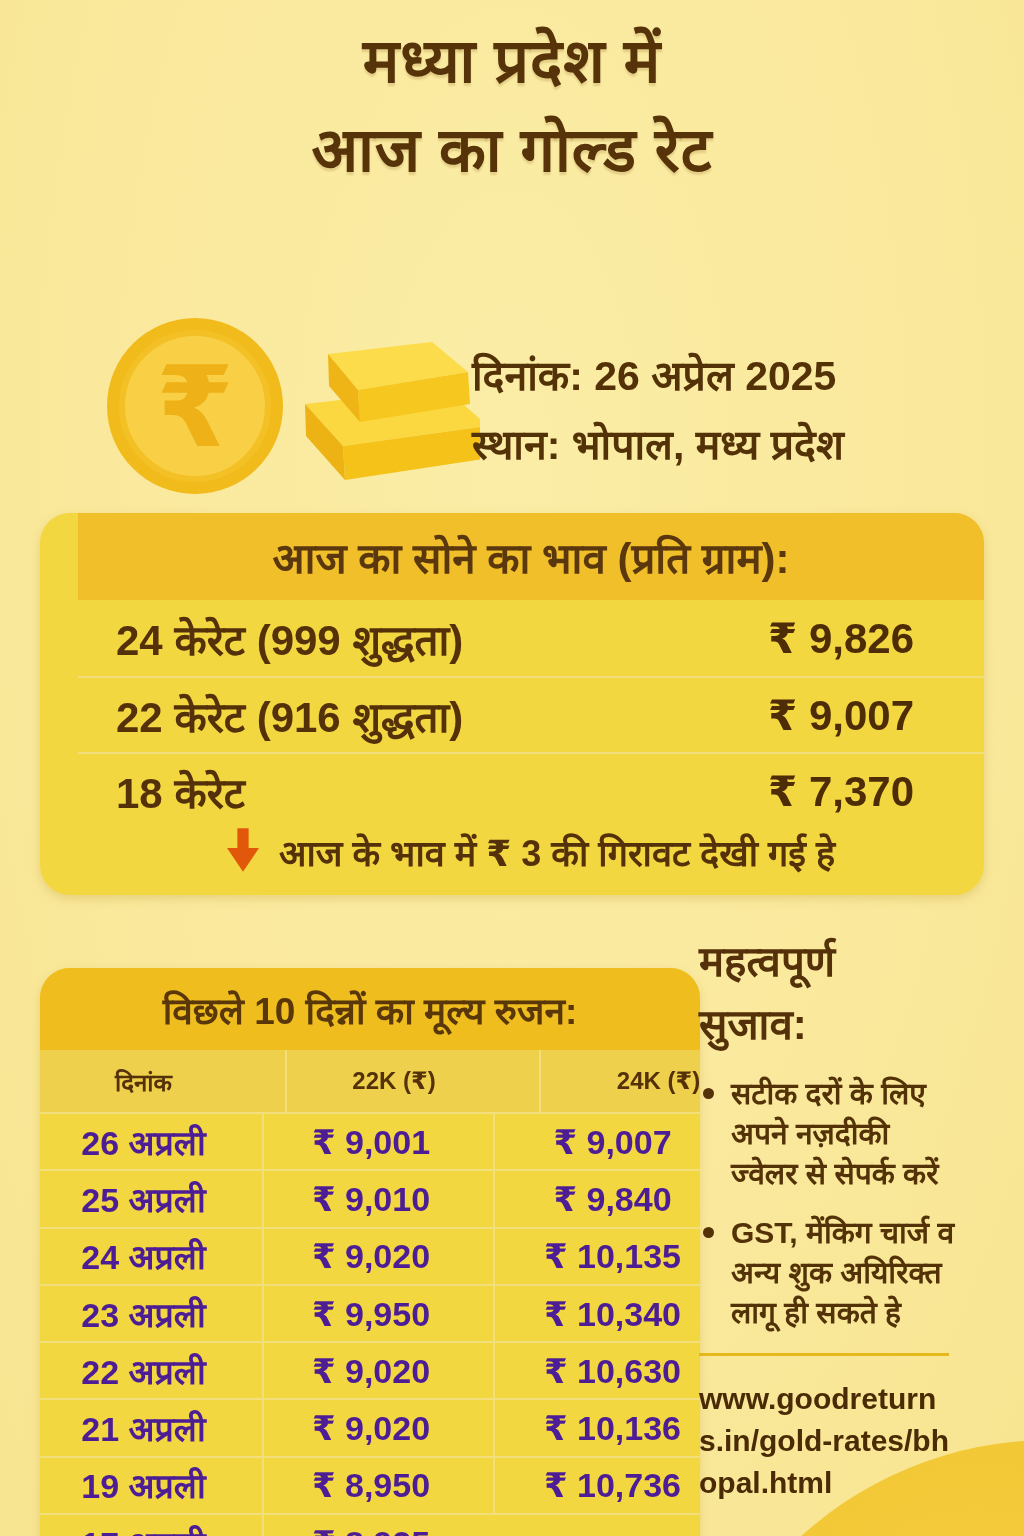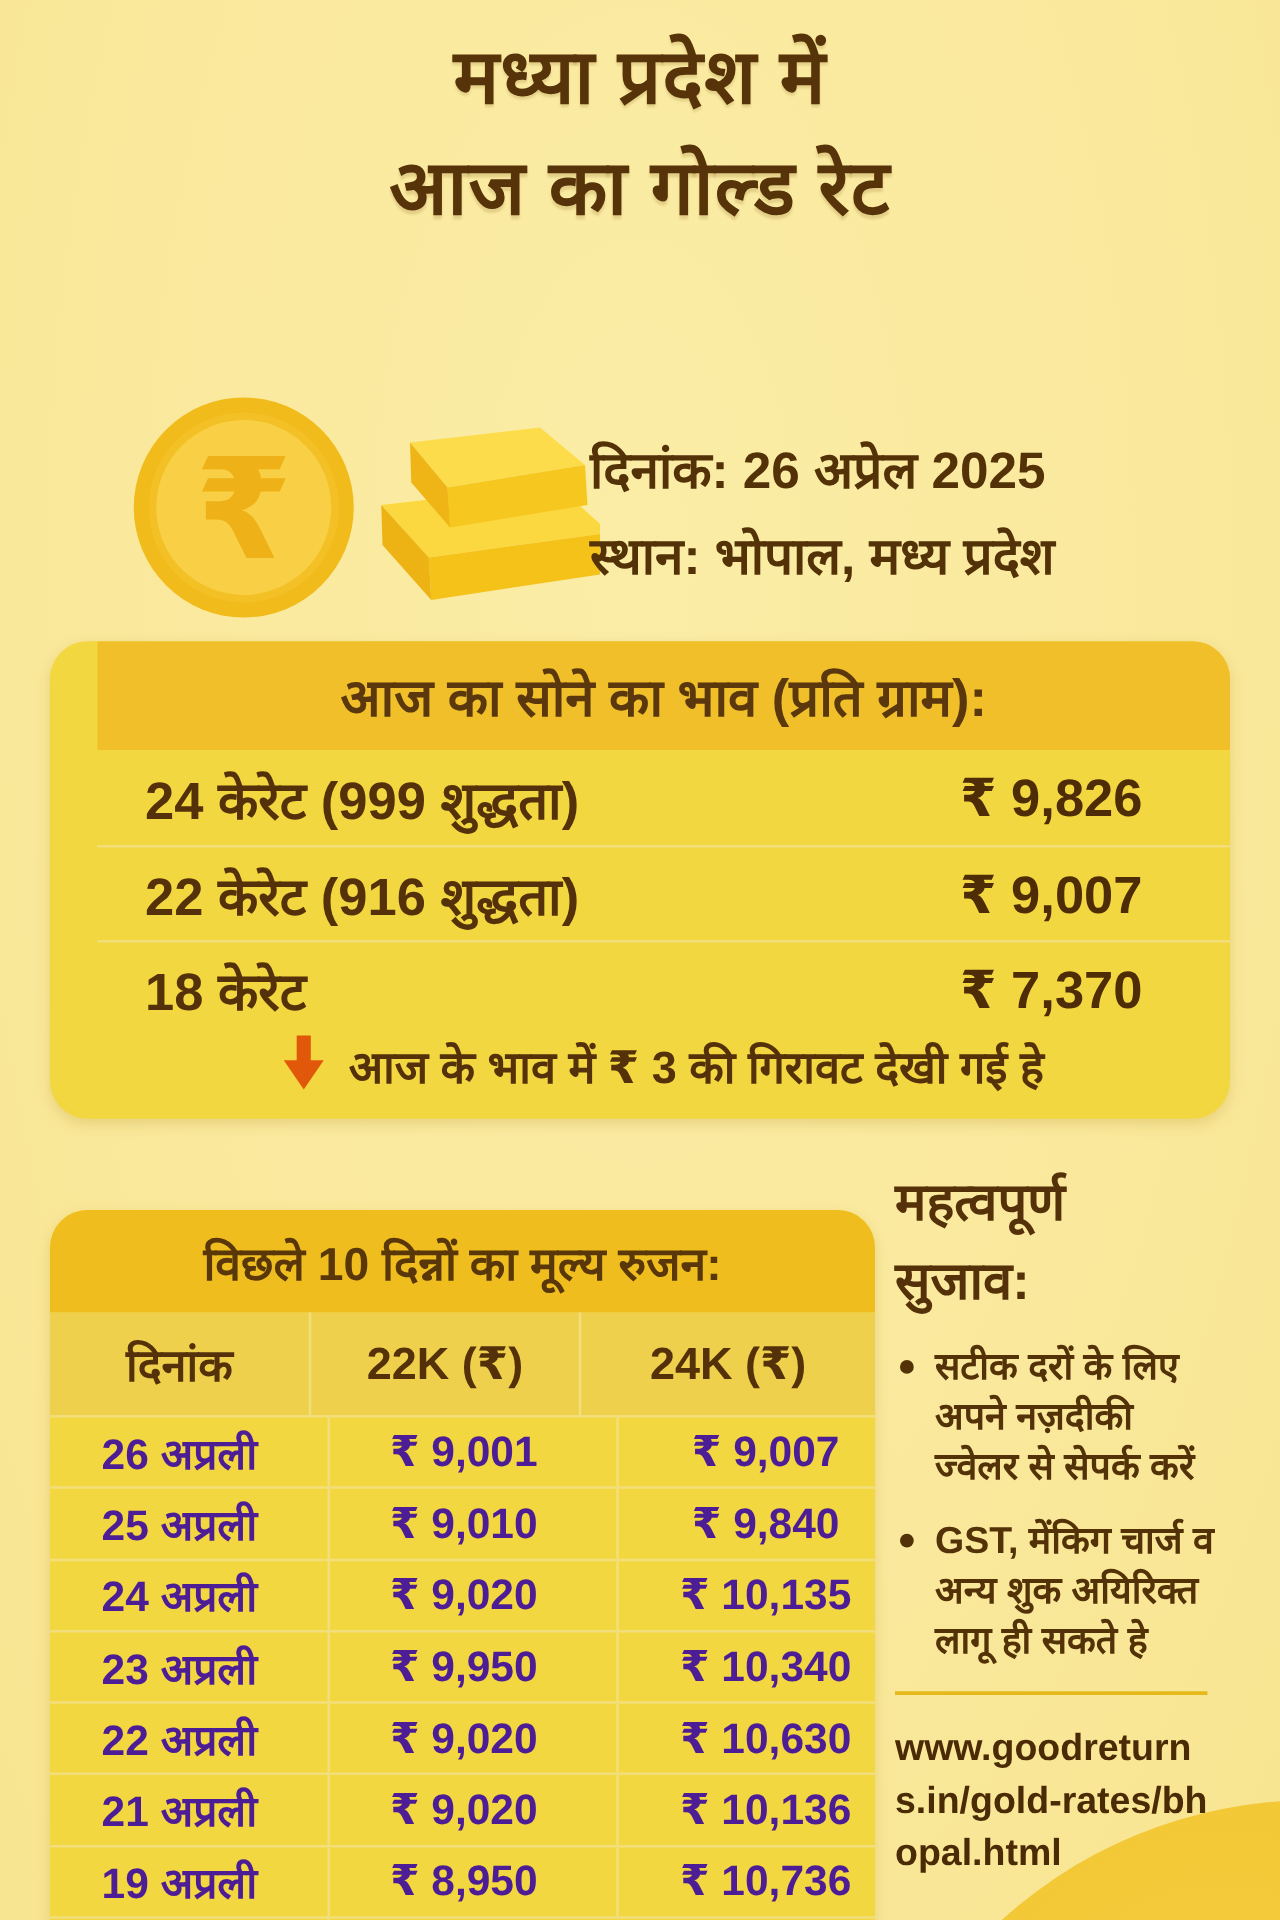--- a/index.html
+++ b/index.html
@@ -53,31 +53,31 @@
     background:#F3D741; border-radius:30px 30px 0 0; overflow:hidden;
     box-shadow:0 4px 10px rgba(180,140,30,0.25);
   }
   .card2-header {
     height:82px; background:#EFBE1E;
     display:flex; align-items:center; justify-content:center;
     font-size:37px; font-weight:700; color:#593709;
   }
   .grid3 { display:grid; grid-template-columns:207px 216px 237px; }
   .col-header {
-    height:82px; background:#EFD04C; align-items:center; text-align:center;
-    font-size:36px; font-weight:700; color:#543109;
+    height:62px; background:#EFD04C; align-items:center; text-align:center;
+    font-size:24px; font-weight:700; color:#543109;gap:38px;
   }
   .col-header > div + div, .h-row > div + div { border-left:2px solid #F2DF7C; height:100%; }
   .col-header > div, .h-row > div { display:flex; align-items:center; justify-content:center; }
   .h-row {
     height:57.3px; border-top:2px solid #F2DF7C;
     font-size:34px; font-weight:700; color:#4c1d95; text-align:center;gap:15px;
   }
   
-  .tips { position:absolute; left:716px; top:930px; width:260px; color:#533208; }
+  .tips { position:absolute; left:699px; top:930px; width:260px; color:#533208; }
   .tips-title { font-size:42px; font-weight:700; line-height:1.5; color:#543109; }
   .tips-list { list-style:none; margin-top:18px; }
   .tips-list li {
     position:relative; padding-left:32px; margin-bottom:18px;
     font-size:30px; font-weight:600; line-height:1.34;
   }
   .tips-list li::before {
     content:""; position:absolute; left:4px; top:14px;
     width:11px; height:11px; border-radius:50%; background:#533208;
   }

